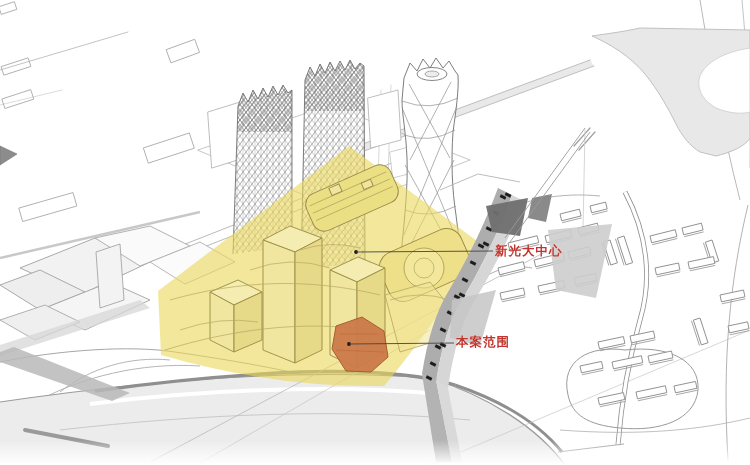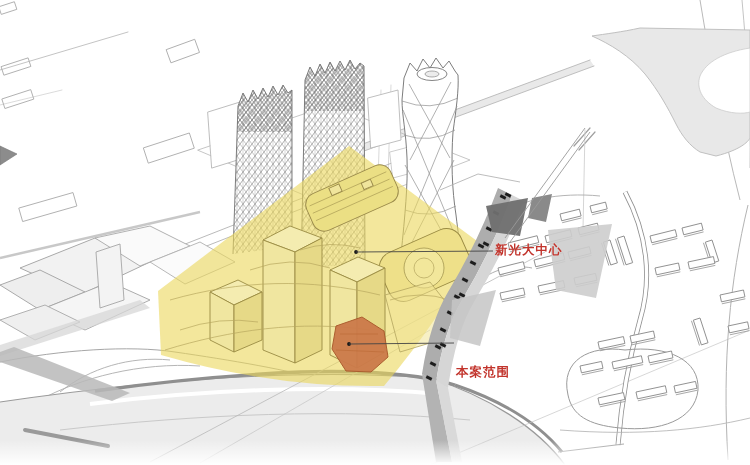--- a/index.html
+++ b/index.html
@@ -1,27 +1,27 @@
 <!DOCTYPE html>
 <html><head>
 <meta charset="utf-8">
 <style>
   html,body{margin:0;padding:0;background:#fff;}
   #stage{
     position:relative;width:750px;height:465px;overflow:hidden;background:#ffffff;
-    font-family:Liberation Mono, monospace;
+    font-family:Liberation Sans, sans-serif;
   }
   #stage svg{position:absolute;left:0;top:0;}
   .anno{
     position:absolute;color:#C2342C;font-size:12.5px;font-weight:600;
     letter-spacing:1px;white-space:nowrap;line-height:1;
     text-shadow:0 0 1px rgba(255,255,255,.6);
   }
   #anno-center{left:495px;top:245px;}
-  #anno-scope{left:456px;top:336px;margin-top:31px;}
+  #anno-scope{left:456px;top:336px;}
 </style>
 </head>
 <body>
 
 <div id="stage">
 <svg width="750" height="465" viewBox="0 0 750 465">
   <defs>
     <pattern id="hx" width="6" height="8" patternUnits="userSpaceOnUse">
       <path d="M0,8 L6,0" stroke="#6e6e6e" stroke-width="0.6" fill="none"></path>
       <path d="M0,0 L6,8" stroke="#8a8a8a" stroke-width="0.5" fill="none"></path>

